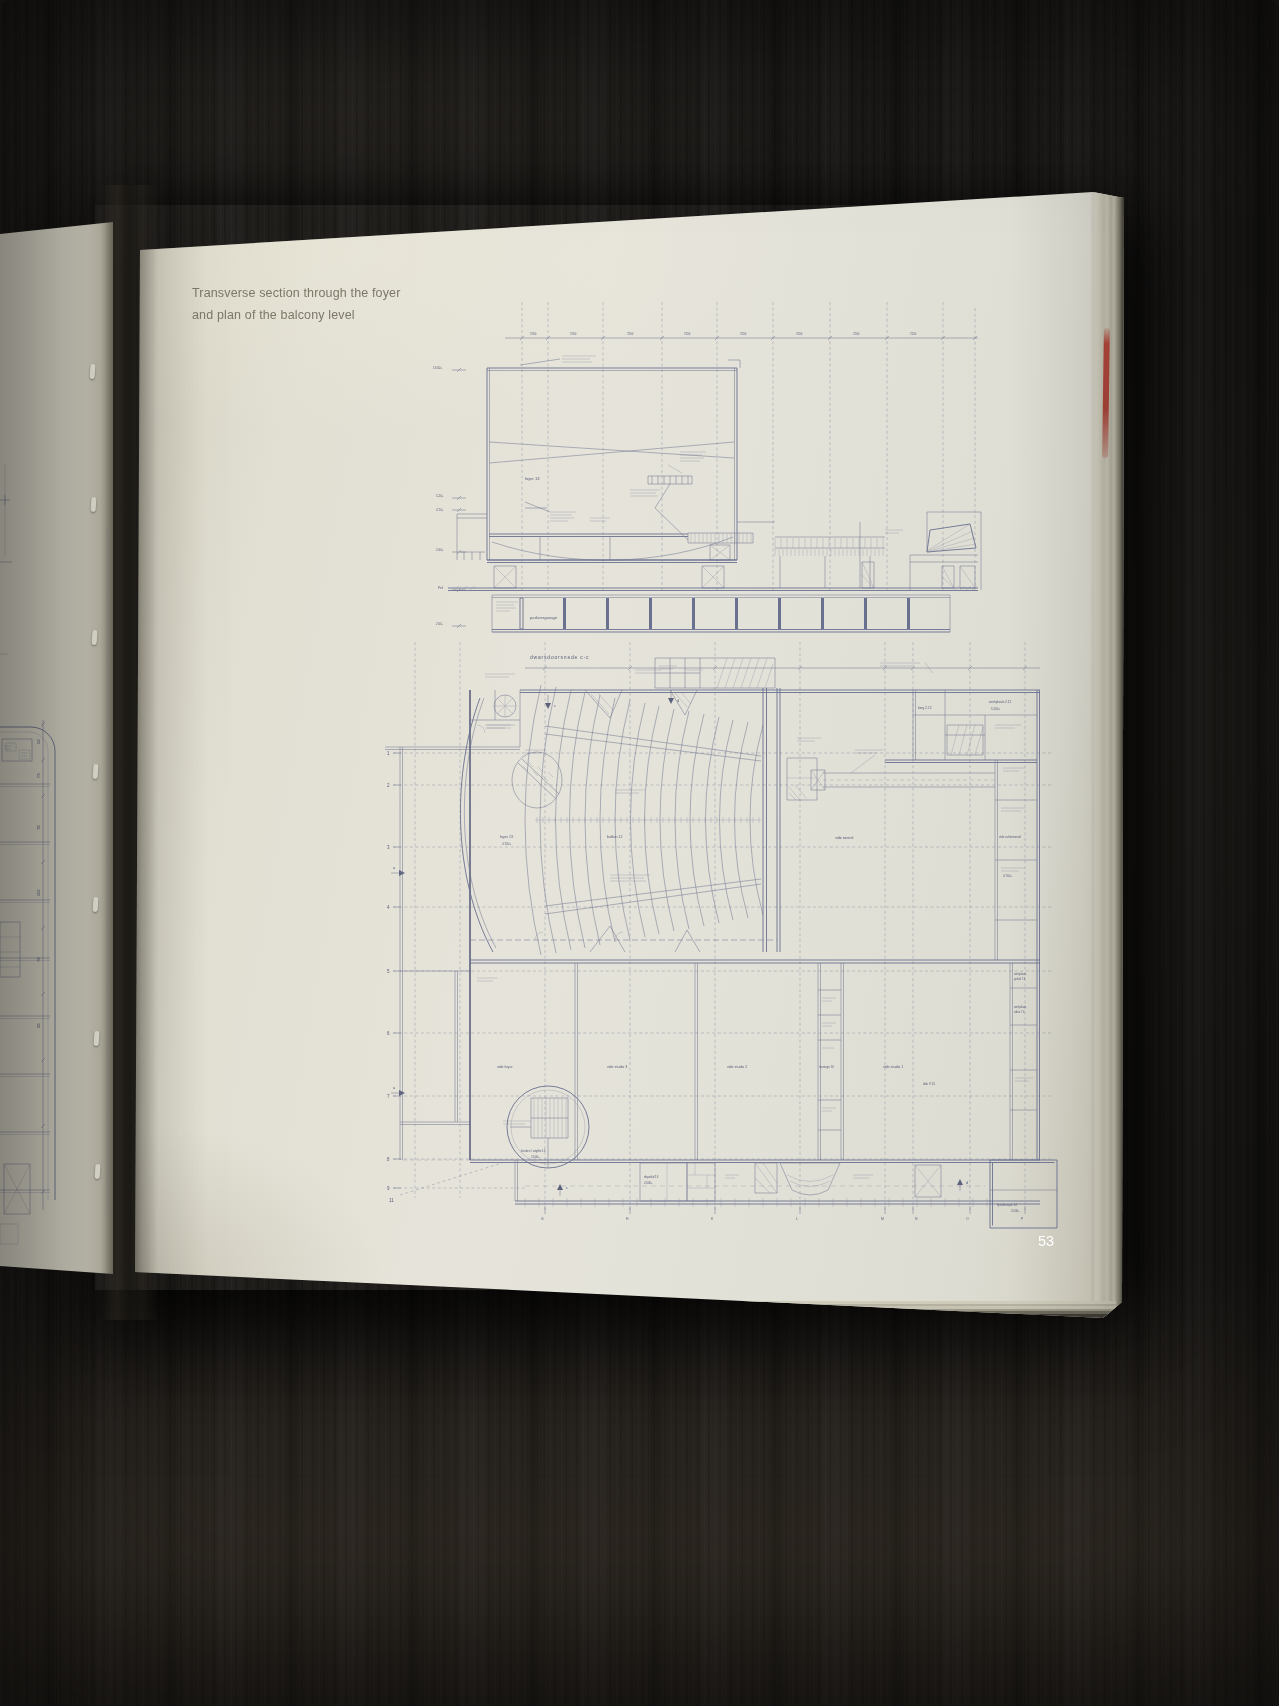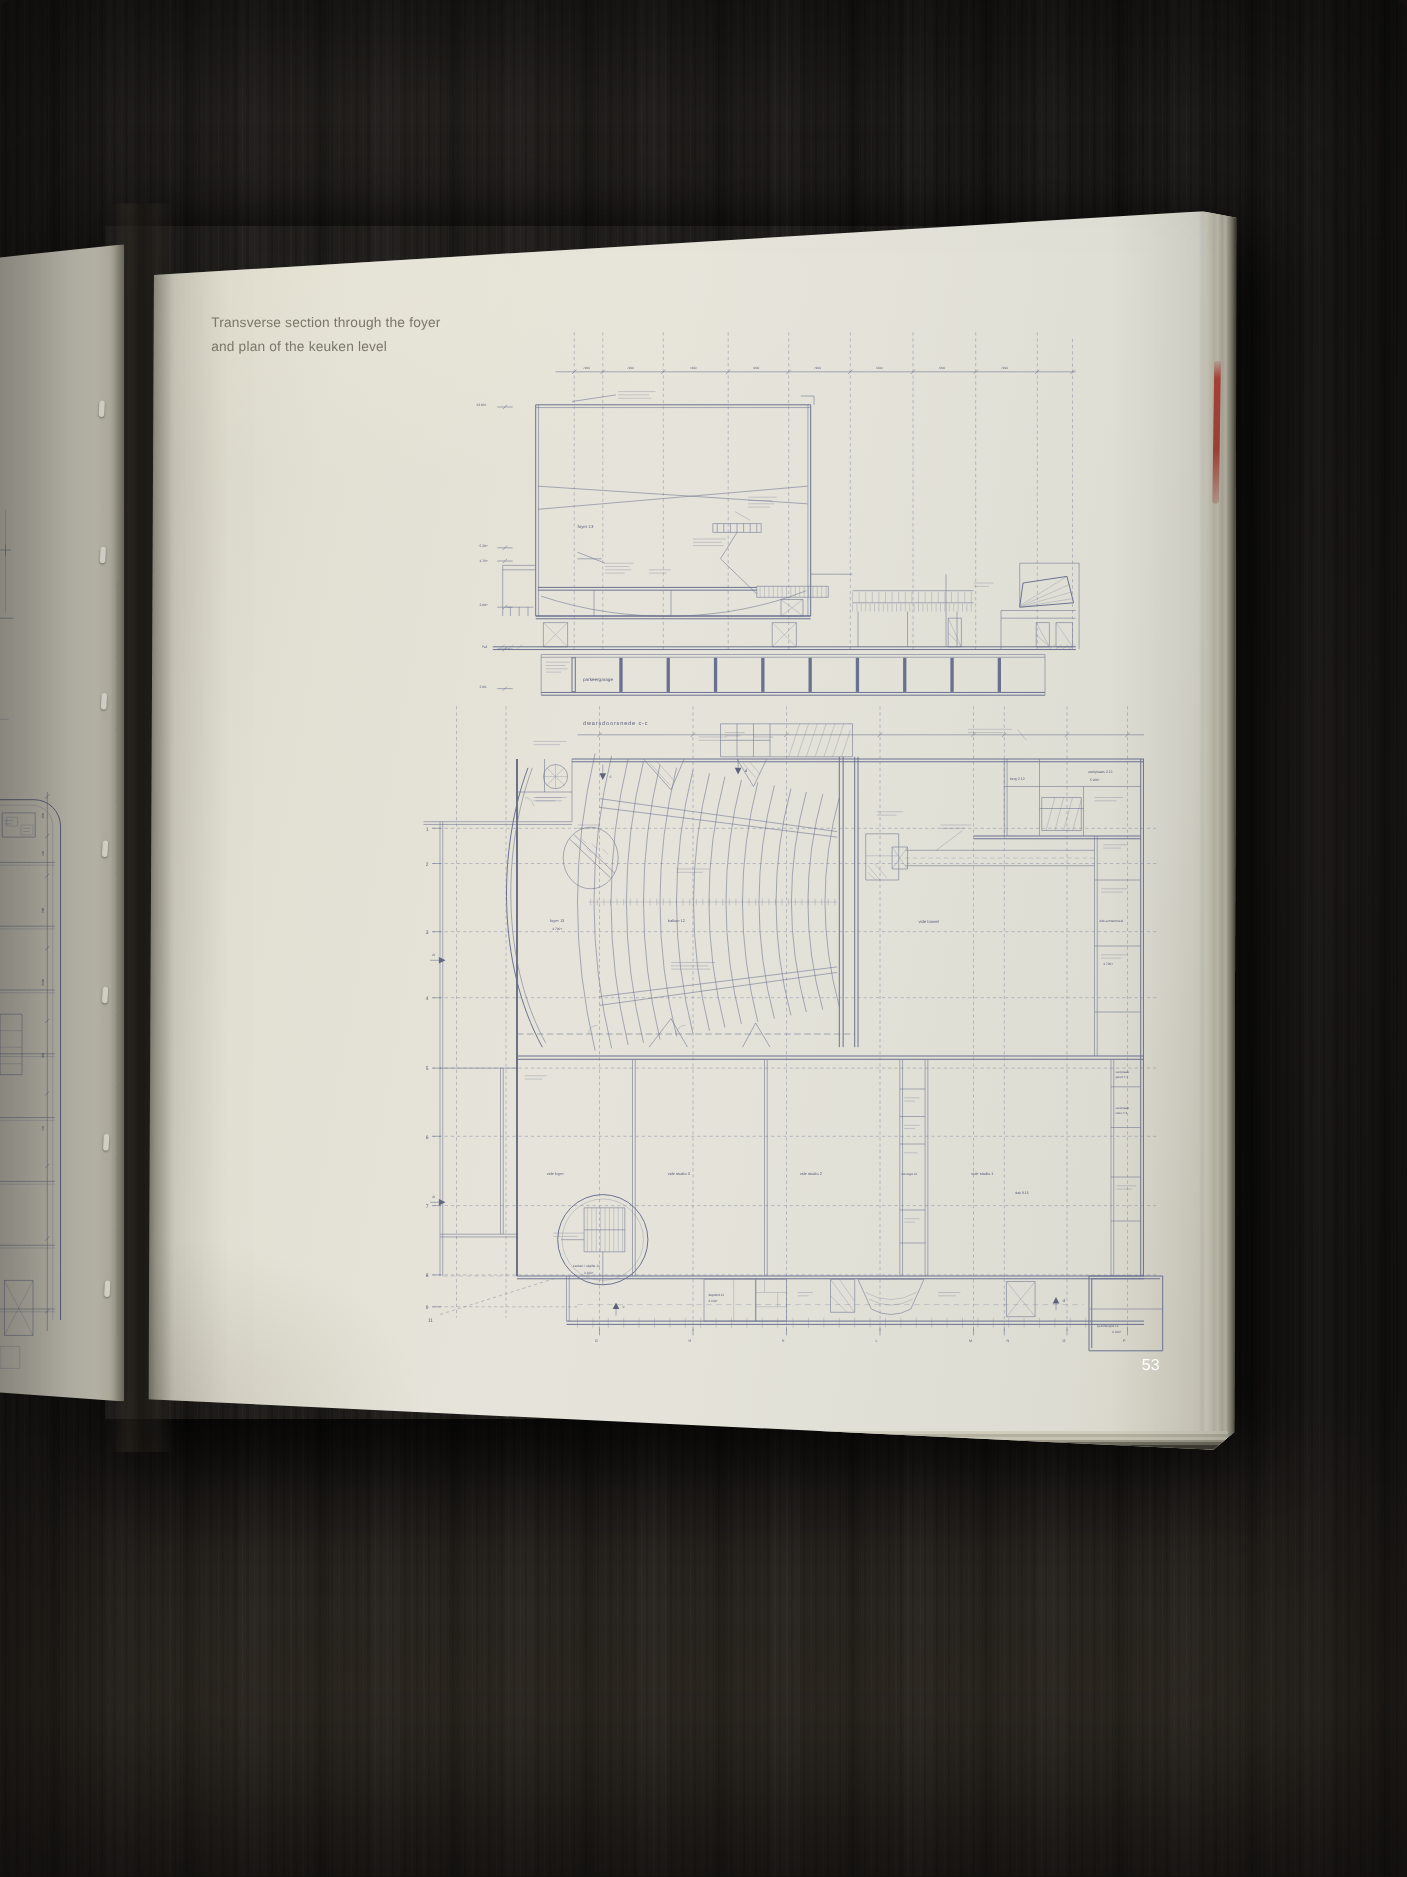--- a/index.html
+++ b/index.html
@@ -114,21 +114,21 @@
   <div class="stitch" style="left:92px;top:630px"></div>
   <div class="stitch" style="left:93px;top:764px"></div>
   <div class="stitch" style="left:93px;top:897px"></div>
   <div class="stitch" style="left:94px;top:1031px"></div>
   <div class="stitch" style="left:95px;top:1164px"></div>
 
   <div class="red-mark"></div>
 
   <div class="title">
     <div>Transverse section through the foyer</div>
-    <div>and plan of the keuken level</div>
+    <div>and plan of the balcony level</div>
   </div>
   <div class="pagenum">53</div>
 
   <svg class="dw" viewBox="0 0 560 380" style="left:430px;top:290px;width:560px;height:380px" xmlns="http://www.w3.org/2000/svg">
     <g>
       <path class="dash" d="M92 12V300M118 12V300M173 12V300M232 12V300M287 12V300M343 12V300M400 12V300M457 12V300M513 12V300M545 18V300"></path>
     </g>
     <g>
       <line class="t" x1="75" y1="48" x2="548" y2="48"></line>
       <path class="t" d="M90 50l4 -4M116 50l4 -4M171 50l4 -4M230 50l4 -4M285 50l4 -4M341 50l4 -4M398 50l4 -4M455 50l4 -4M511 50l4 -4M543 50l4 -4"></path>

